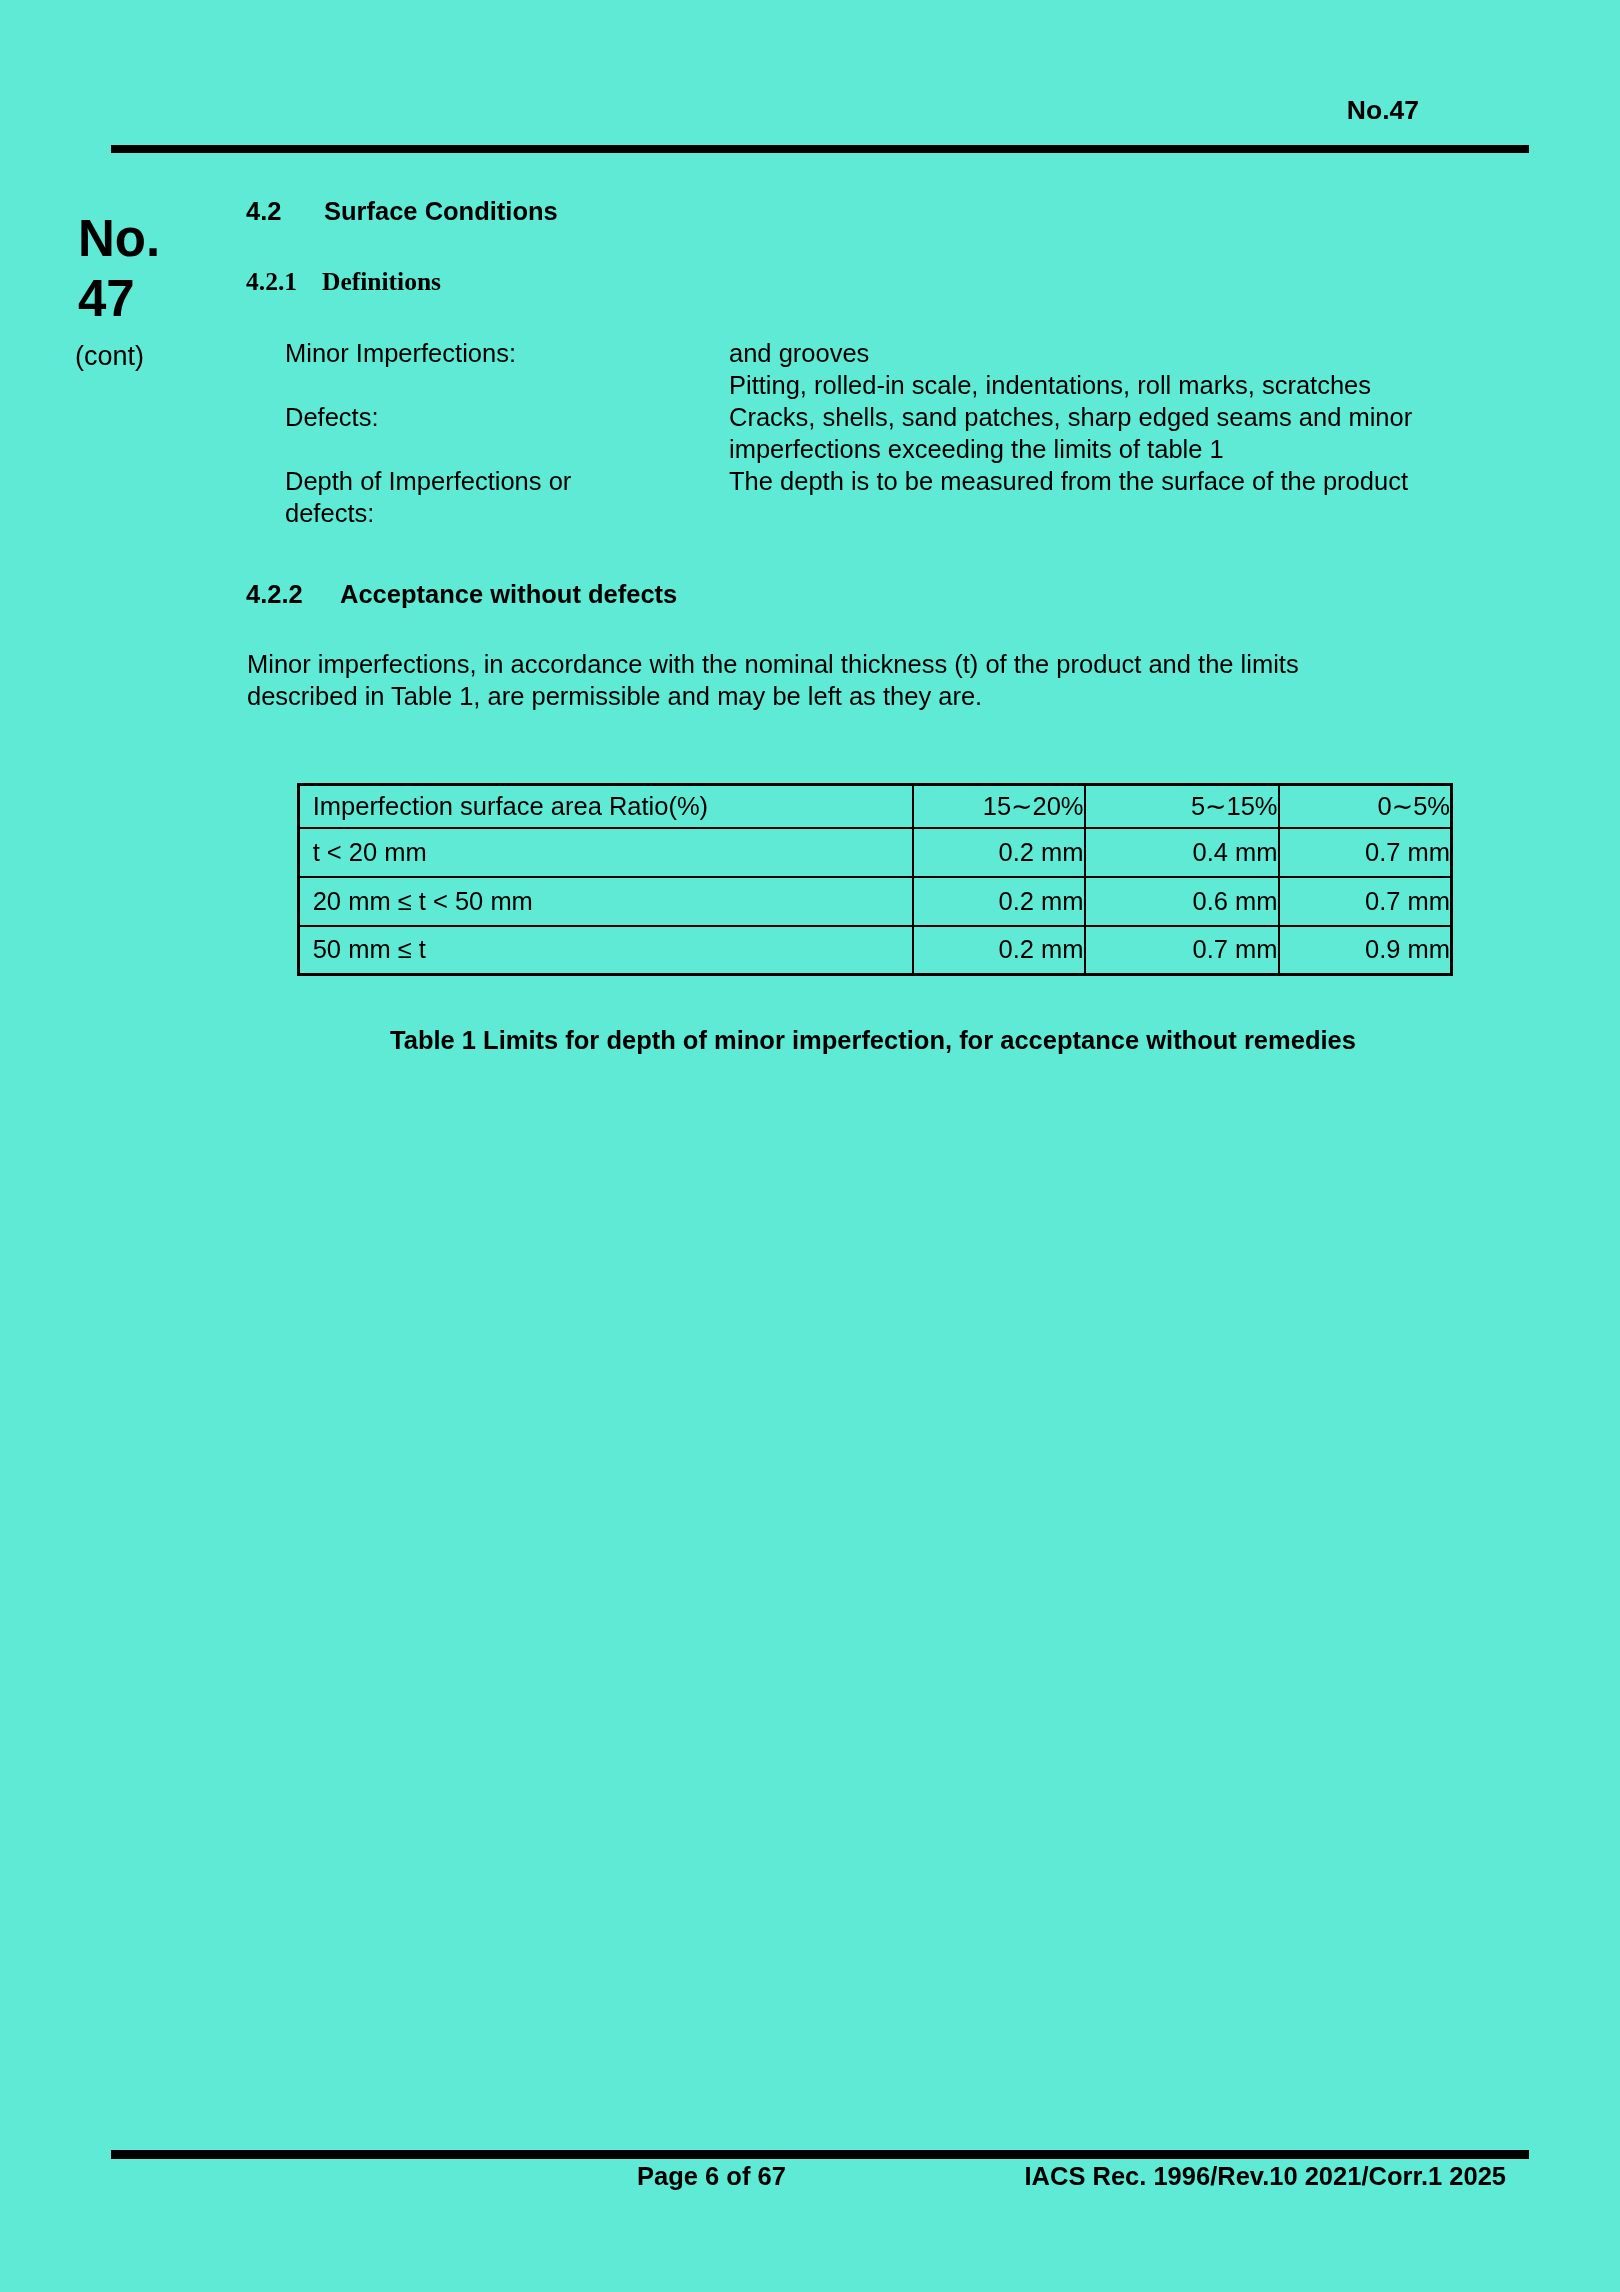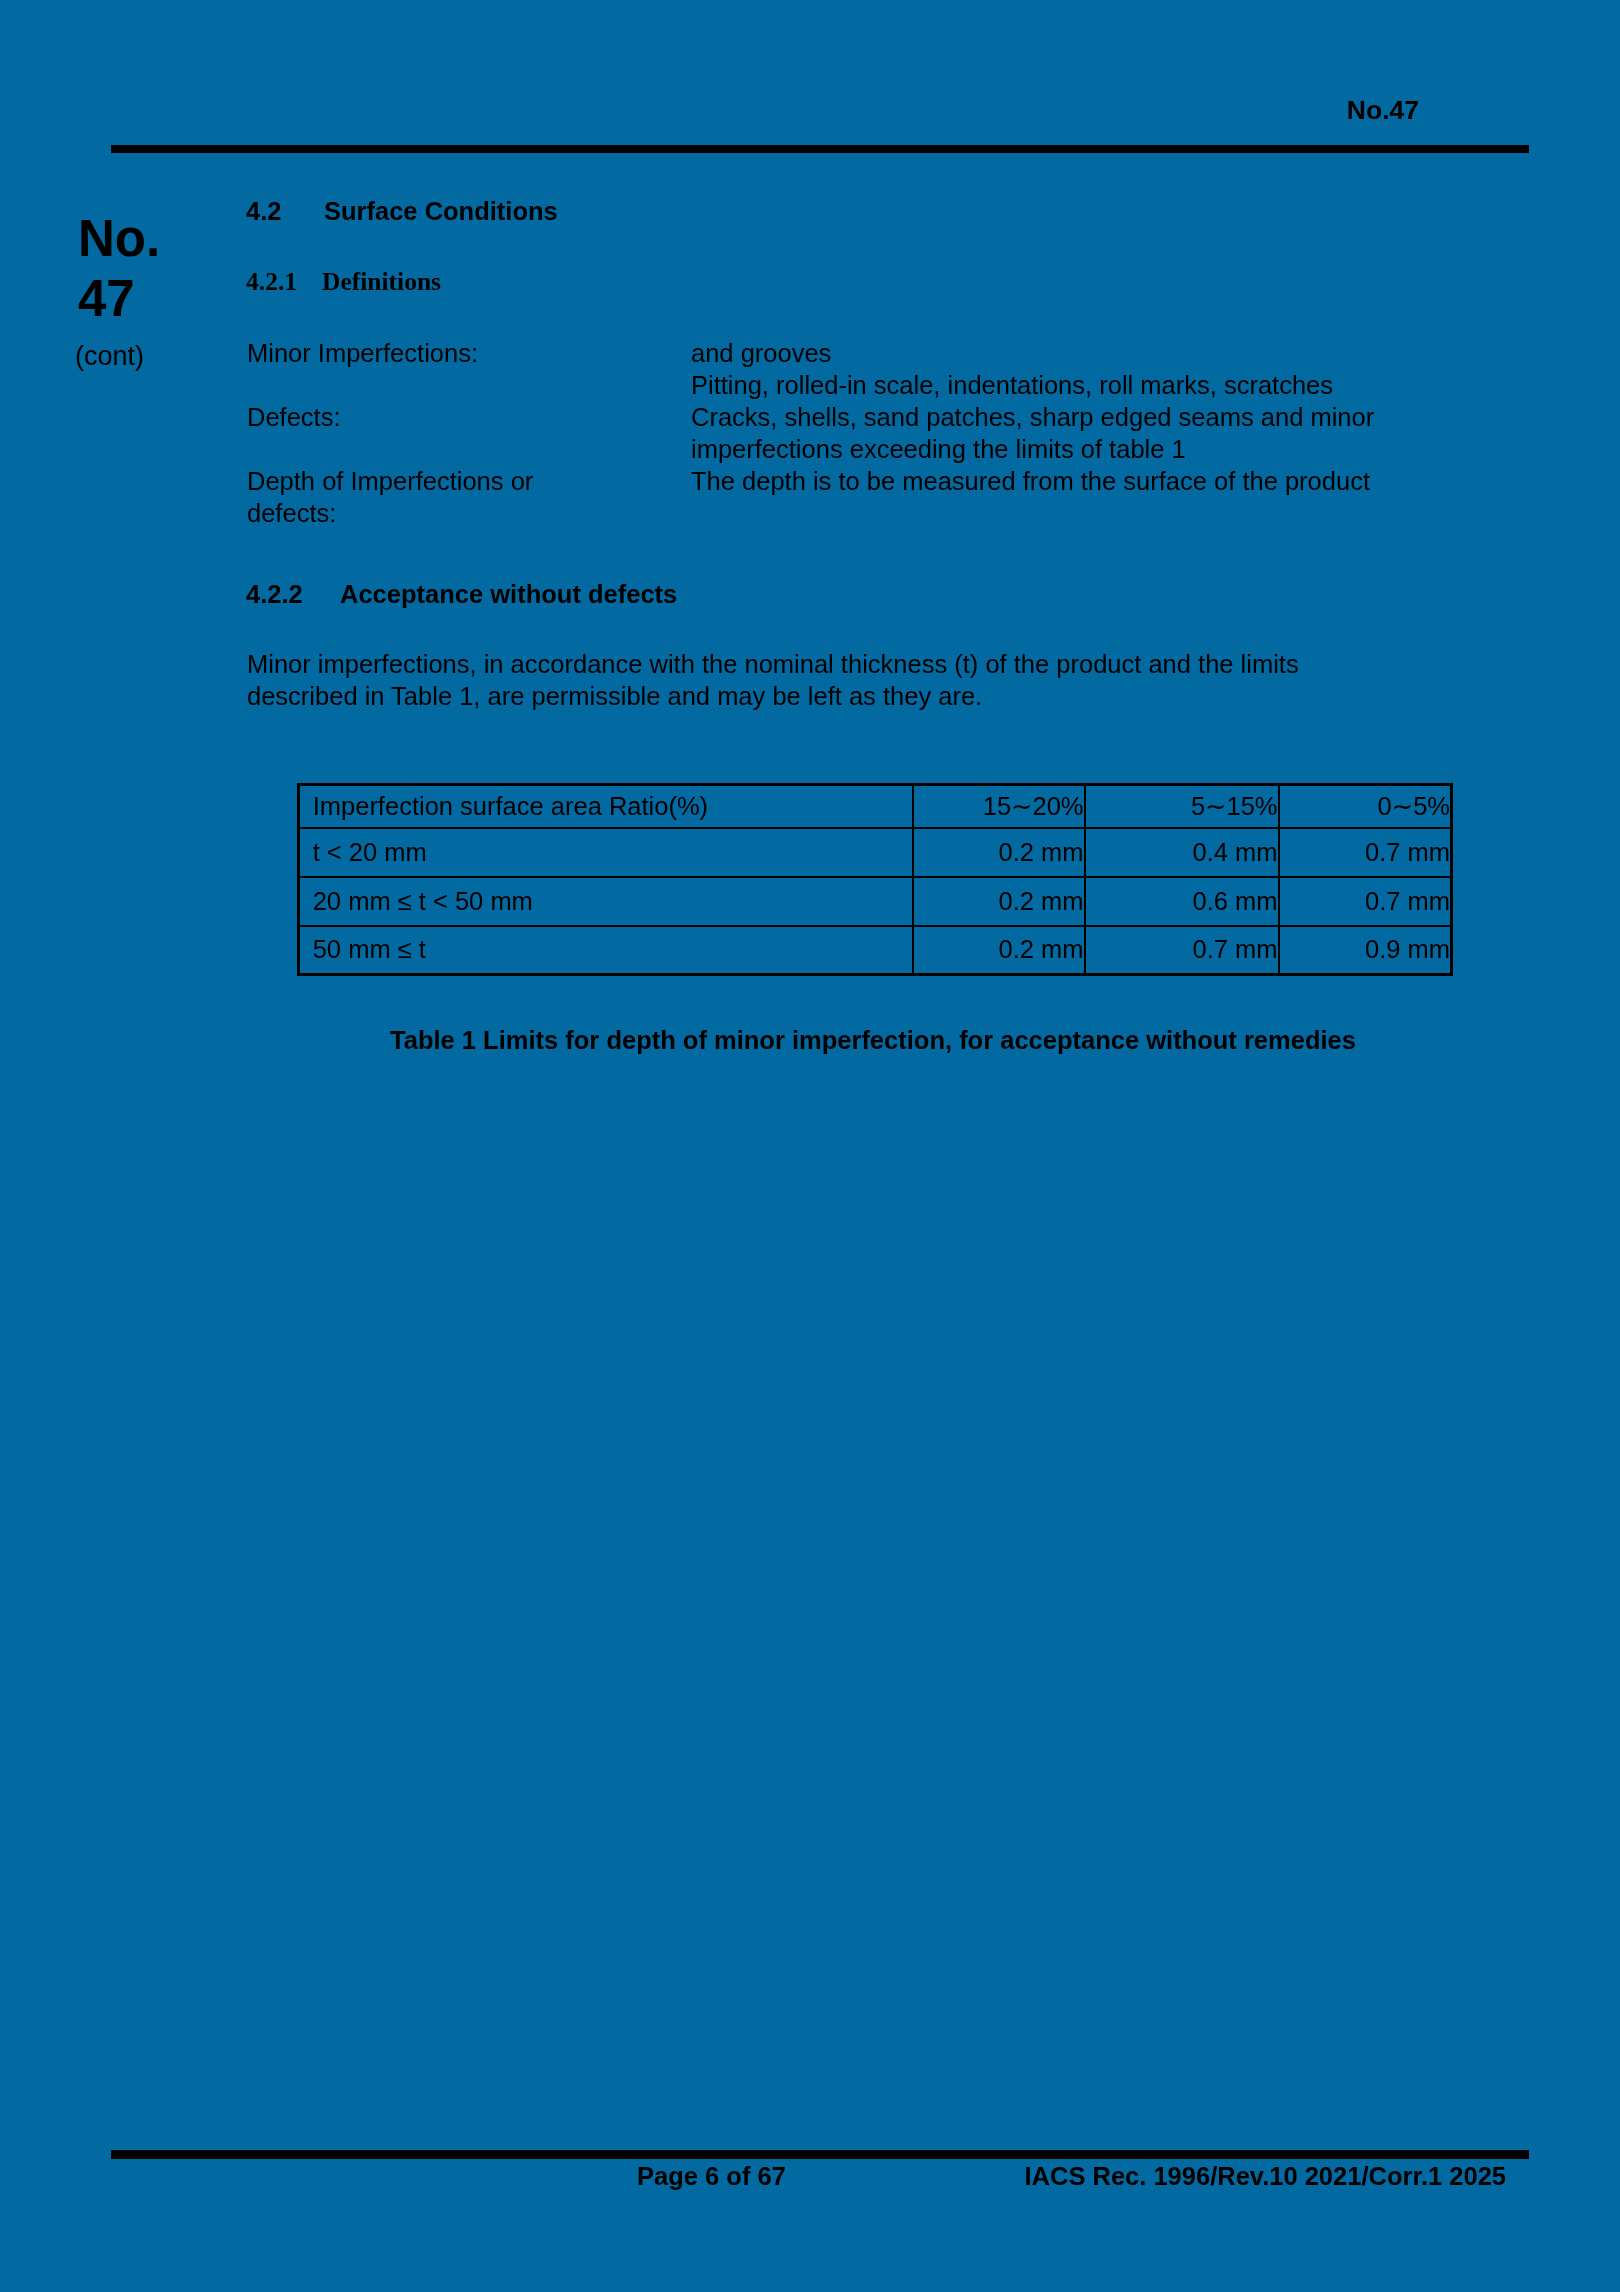--- a/index.html
+++ b/index.html
@@ -4,21 +4,21 @@
 <style>
   html, body {
     margin: 0;
     padding: 0;
     background: #ffffff;
   }
   .page {
     position: relative;
     width: 1620px;
     height: 2293px;
-    background: #0369a1;
+    background: #5eead4;
     color: #000000;
     font-family: "Liberation Sans", "DejaVu Sans", sans-serif;
     font-size: 25.5px;
     overflow: hidden;
   }
   .abs { position: absolute; }
 
   
   .running-head {
     top: 95px;
@@ -58,21 +58,21 @@
   .definitions {
     left: 247px;
     top: 337px;
     width: 1274px;
     line-height: 32px;
   }
   .def-row {
     display: grid;
     grid-template-columns: 444px 1fr;
   }
-  .def-line { white-space: nowrap; }
+  .def-line { white-space: nowrap; margin-left: 38px; }
 
   
   .para {
     left: 247px;
     top: 648px;
     width: 1274px;
     line-height: 32px;
     white-space: nowrap;
   }
 

